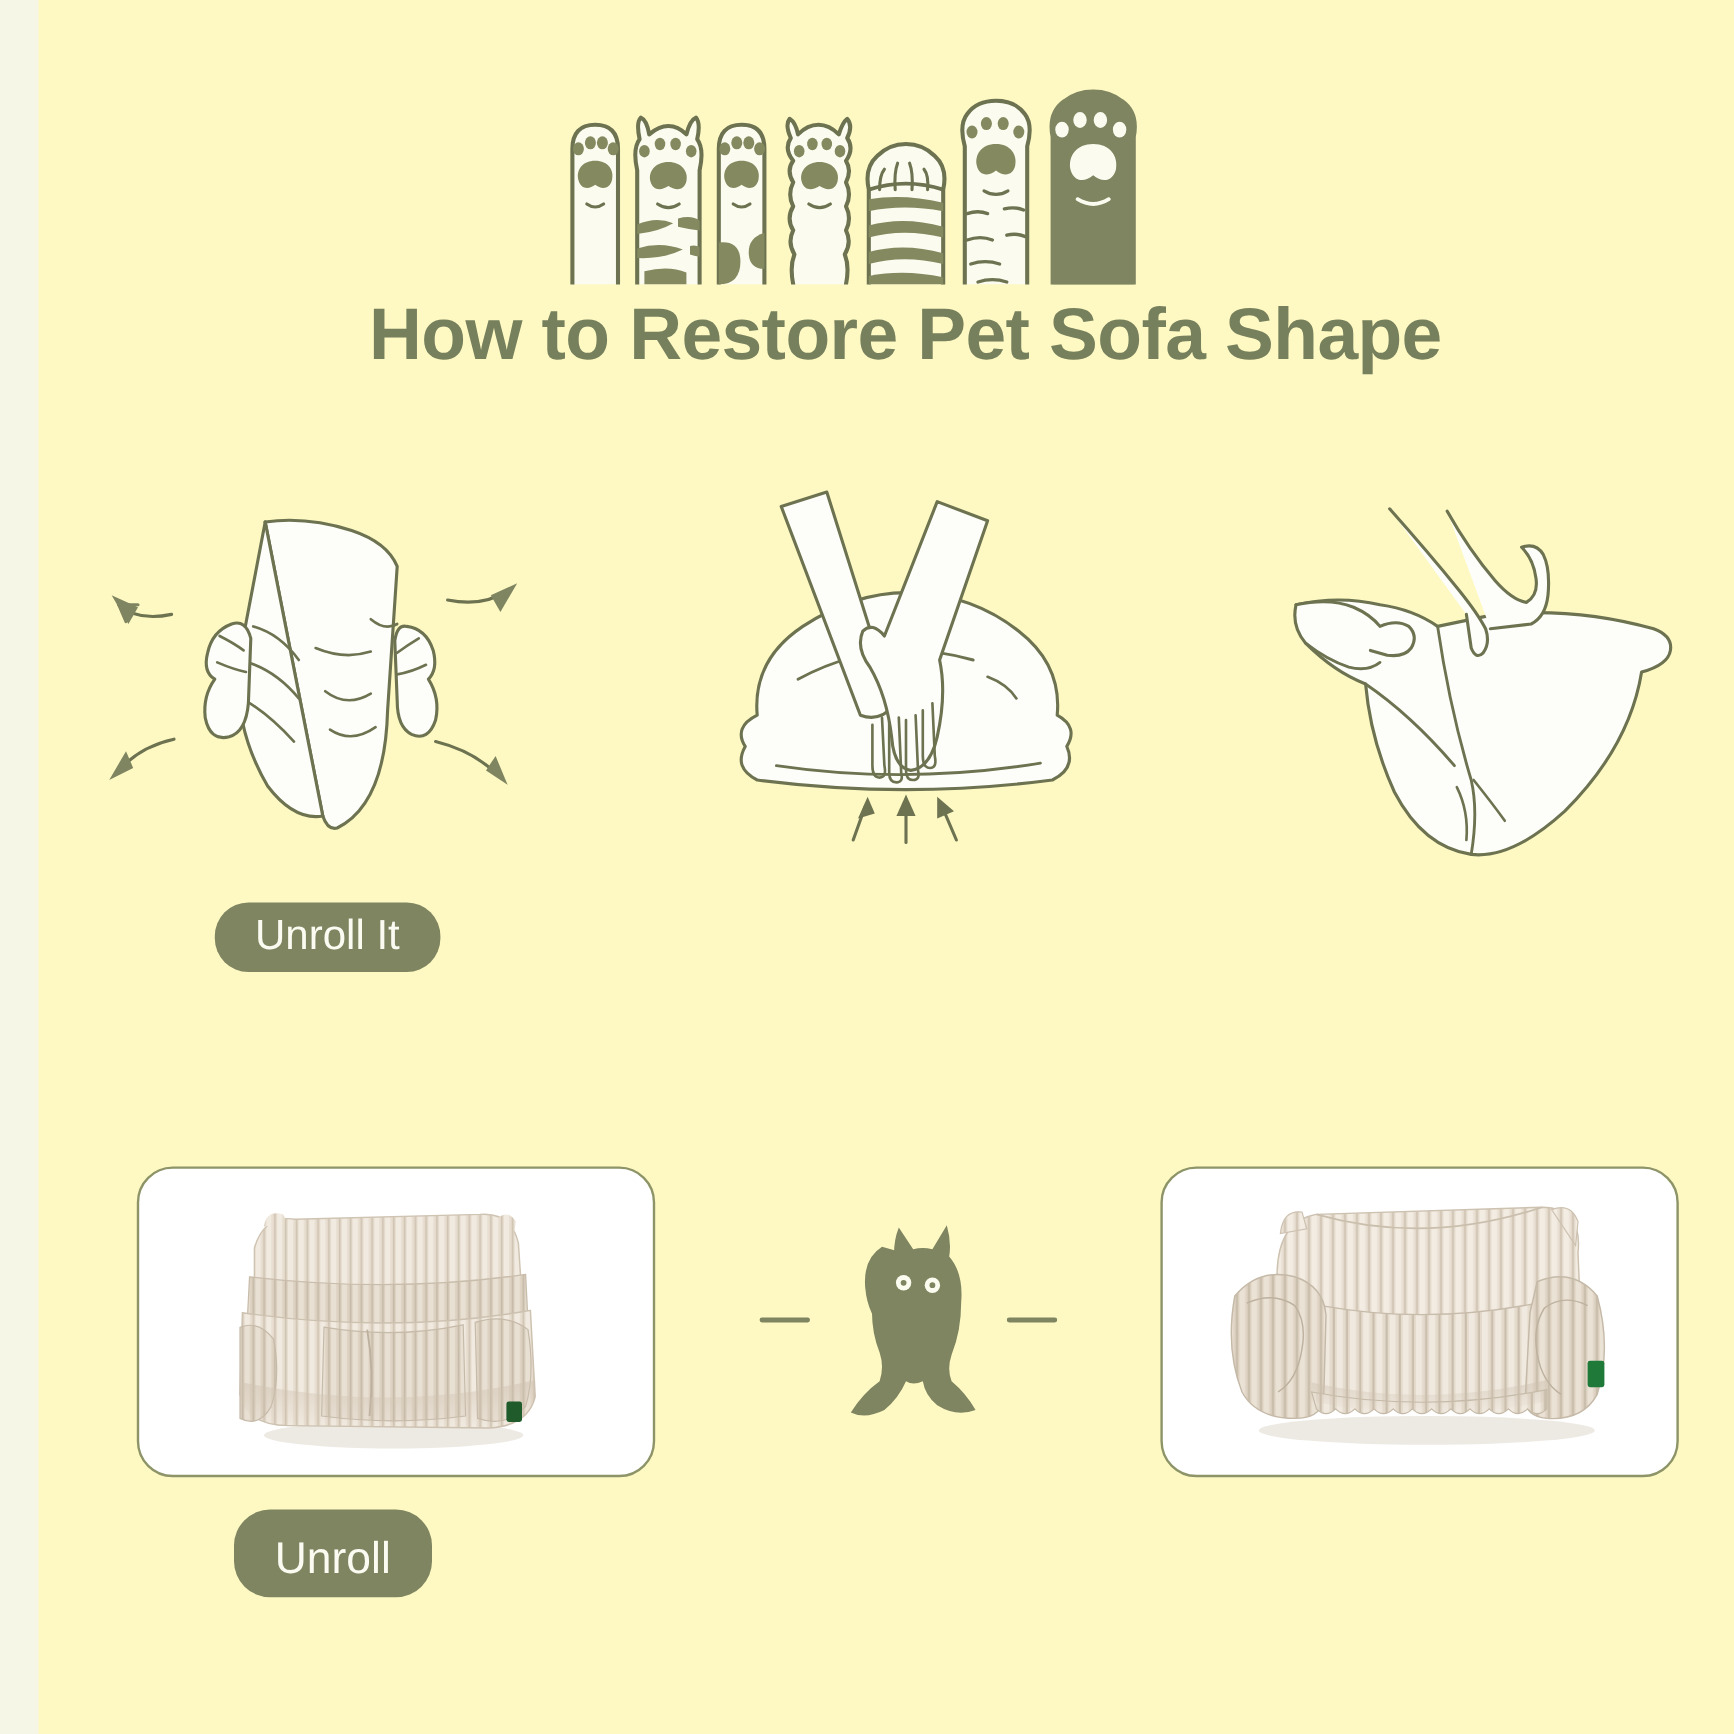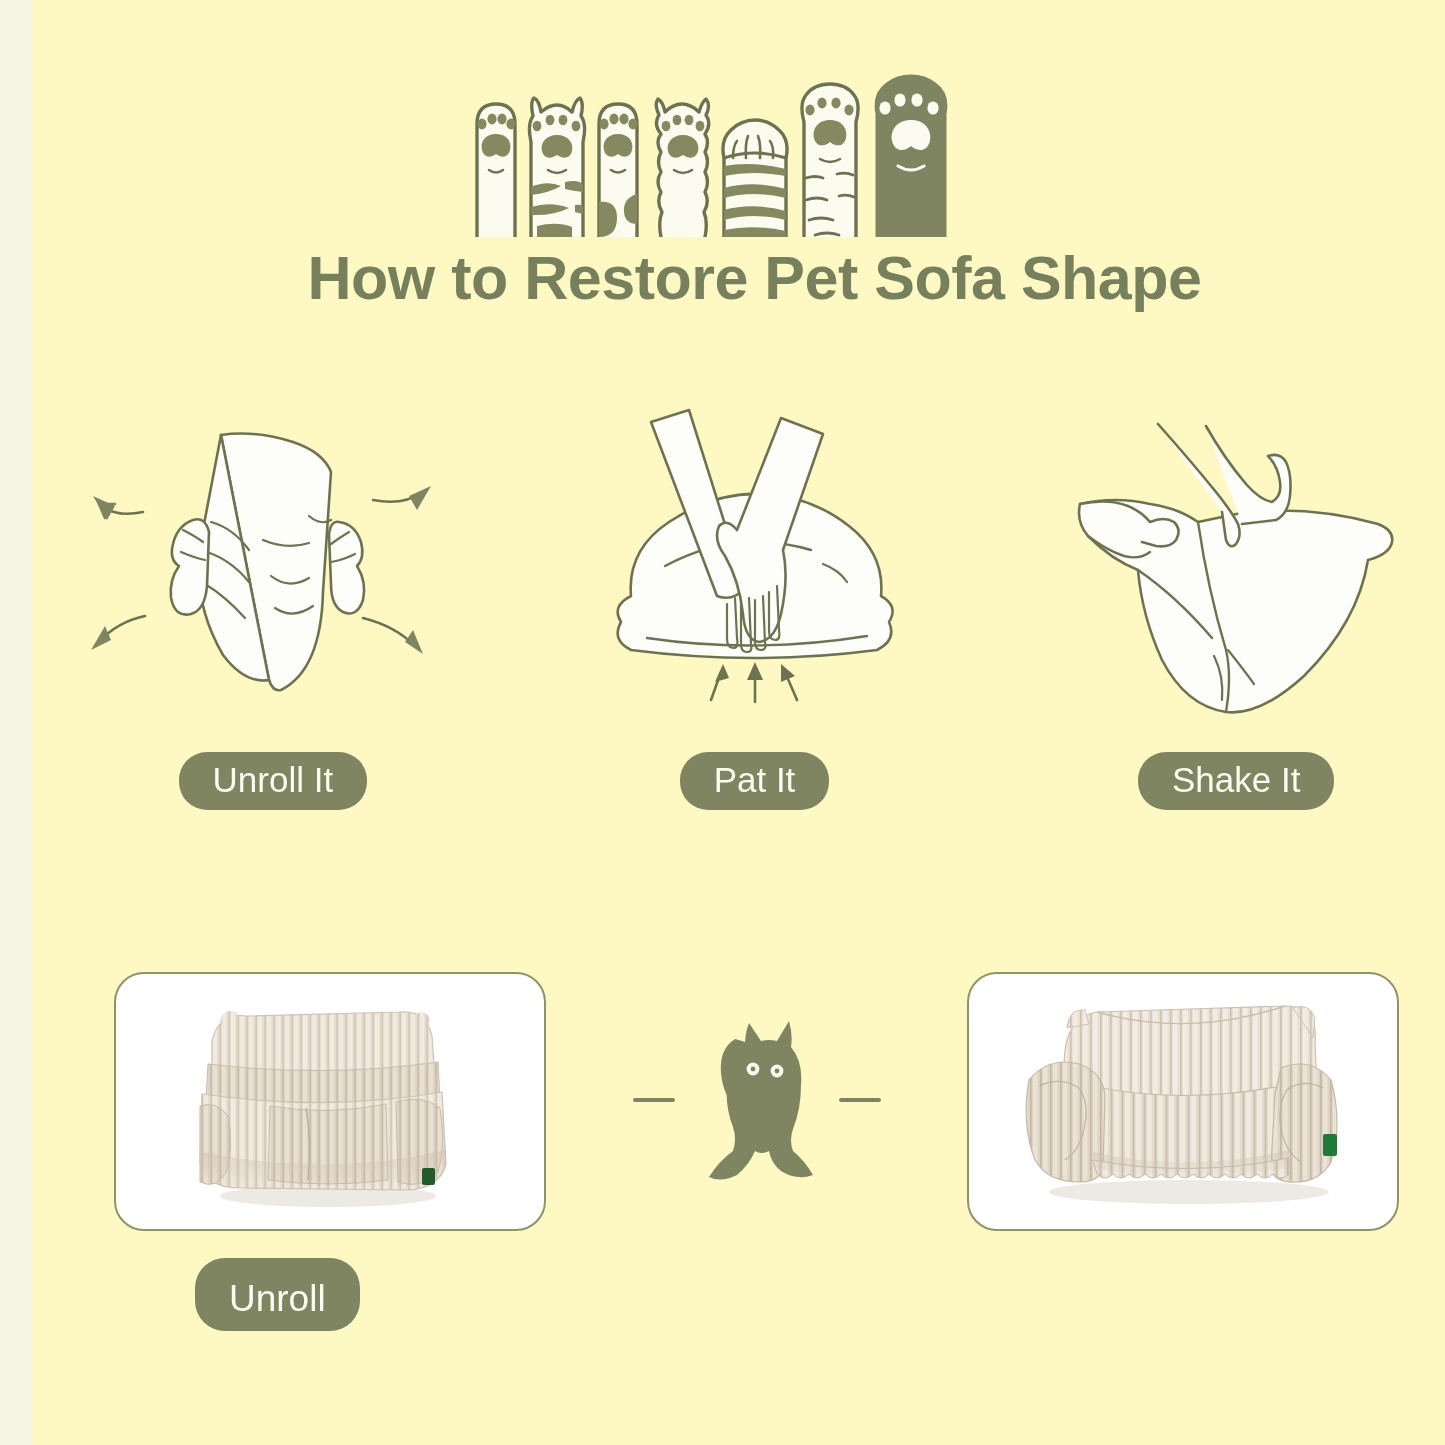--- a/index.html
+++ b/index.html
@@ -353,21 +353,20 @@
               <path d="M170 302 L170 272"></path>
               <polygon points="170,262 162,280 178,280" fill="#6d7350" stroke="none"></polygon>
             </g>
             <g>
               <path d="M212 300 L200 272"></path>
               <polygon points="196,264 196,282 210,276" fill="#6d7350" stroke="none"></polygon>
             </g>
           </g>
         </svg>
       </div>
-      <div class="pill">Pat It</div>
     </div>
 
     <div class="step">
       <div class="step-art">
         <svg width="380" height="330" viewBox="0 0 380 330">
           <g fill="none" stroke="#6d7350" stroke-width="2.6" stroke-linecap="round" stroke-linejoin="round">
 
             <path d="M34 104 Q70 96 104 104 Q132 108 152 122 L200 112 Q268 106 332 124 Q348 130 346 142 Q344 154 322 160
                      Q312 222 258 276 Q214 316 180 312 Q140 306 116 260 Q96 216 92 170 Q66 160 42 136 Q30 122 34 104 Z" fill="#fdfefa"></path>
 
@@ -378,21 +377,20 @@
             <path d="M34 104 Q62 98 82 106 Q96 112 104 122 Q118 116 128 122 Q136 130 130 140 Q124 148 110 146 L96 142" fill="#fdfefa"></path>
             <path d="M42 136 Q60 150 78 156 Q94 160 104 152" stroke-width="2.4"></path>
 
             <path d="M152 122 Q162 190 180 250 Q186 276 180 312" stroke-width="2.4"></path>
             <path d="M168 256 Q178 276 176 300" stroke-width="2.2"></path>
             <path d="M182 250 Q198 270 208 284" stroke-width="2.2"></path>
             <path d="M92 170 Q130 196 166 238" stroke-width="2.4"></path>
           </g>
         </svg>
       </div>
-      <div class="pill">Shake It</div>
     </div>
 
   </div>
 
   <div class="compare-row">
 
     <div class="photo-card left">
       <svg width="360" height="240" viewBox="0 0 360 240">
         <defs>
           <linearGradient id="corduroyA" x1="0" y1="0" x2="0" y2="1">

